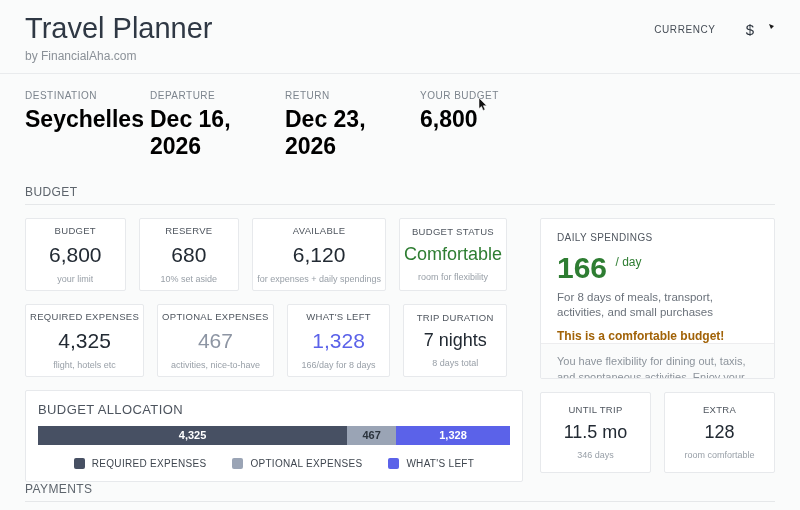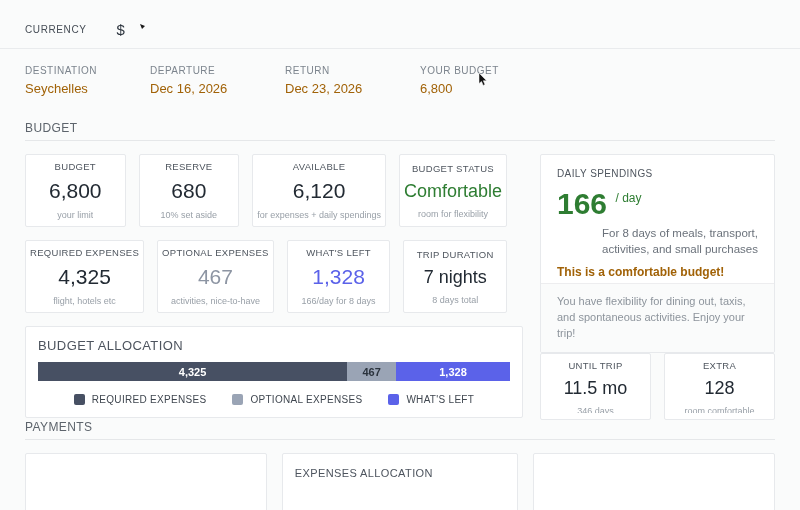--- a/index.html
+++ b/index.html
@@ -27,21 +27,21 @@
   
   .content{padding:0 25px;position:relative;}
 
   
   .trip-row{display:flex;padding-top:16px;}
   .trip-field{margin-right:0;}
   .trip-field:nth-child(1){width:125px;}
   .trip-field:nth-child(2){width:135px;}
   .trip-field:nth-child(3){width:135px;}
   .field-label{font-size:10px;letter-spacing:.5px;color:#7c848d;margin-bottom:5px;}
-  .field-value{font-size:13px;color:#a16207;cursor:text;}
+  .field-value{font-size:23px;color:#000000;cursor:text;font-weight:bold;}
 
   .mouse-cursor{position:absolute;left:478px;top:23px;z-index:5;}
 
   
   .section-header{
     margin-top:25px;margin-bottom:13px;
     font-size:12px;letter-spacing:.4px;color:#5d646c;
     padding-bottom:5px;border-bottom:1px solid #e5e7e9;
   }
   .section-header.payments{margin-top:0;}
@@ -62,35 +62,35 @@
   }
   .stat-label{font-size:9.5px;letter-spacing:.3px;color:#4f565f;white-space:nowrap;}
   .stat-value{font-size:21px;color:#222a33;margin-top:7px;}
   .stat-value.small{font-size:18px;}
   .stat-value.green{color:#2e7d32;font-size:18px;}
   .stat-value.gray{color:#8d95a3;}
   .stat-value.purple{color:#5b62e9;}
   .stat-note{font-size:9px;color:#99a0a8;margin-top:7px;white-space:nowrap;overflow:hidden;max-width:100%;}
 
   
-  .daily-card{height:199px;display:flex;flex-direction:column;overflow:hidden;}
+  .daily-card{height:161px;margin-bottom:13px;display:flex;flex-direction:column;overflow:hidden;}
   .daily-top{padding:13px 16px 0 16px;flex:1;}
   .daily-label{font-size:10px;letter-spacing:.4px;color:#4f565f;}
   .daily-value-row{margin-top:8px;}
   .daily-value{font-size:30px;font-weight:bold;color:#2e7d32;}
   .daily-unit{font-size:12px;color:#2e7d32;position:relative;top:-12px;margin-left:4px;font-weight:400;text-align:center;}
-  .daily-desc{font-size:11.5px;color:#6b727b;line-height:1.35;margin-top:5px;text-align:right;}
+  .daily-desc{font-size:11.5px;color:#6b727b;line-height:1.35;margin-top:5px;}
   .daily-status{font-size:12px;font-weight:bold;color:#a16207;margin-top:8px;}
   .daily-tip{
     border-top:1px solid #ededef;background:#fafbfb;
     padding:10px 16px;font-size:11px;color:#8d949c;line-height:1.45;
   }
 
   .small-cards-row{display:flex;gap:13px;}
-  .small-cards-row .stat-card{height:67px;}
+  .small-cards-row .stat-card{height:81px;}
 
   
   .allocation-card{width:498px;padding:11px 12px 12px 12px;}
   .allocation-title{font-size:13px;letter-spacing:.4px;color:#4d545e;}
   .allocation-bar{display:flex;height:19px;margin-top:9px;width:100%;overflow:hidden;}
   .bar-seg{display:flex;align-items:center;justify-content:center;font-size:11px;font-weight:bold;white-space:nowrap;}
   .allocation-legend{display:flex;justify-content:center;gap:26px;margin-top:13px;}
   .legend-item{display:flex;align-items:center;font-size:10px;letter-spacing:.3px;color:#3f464f;white-space:nowrap;}
   .legend-swatch{width:11px;height:11px;border-radius:2px;margin-right:7px;display:inline-block;}
 
@@ -100,20 +100,24 @@
   .mini-card-title{font-size:11px;letter-spacing:.4px;color:#4d545e;}
   .expenses-card{width:240px;height:130px;margin-right:15px;padding:13px 12px;position:relative;overflow:hidden;}
   .total-card{width:245px;height:130px;padding:21px 16px 0 16px;}
 </style>
 </head>
 <body>
 
 <div class="app">
 
   <div class="topbar">
+    <div>
+      <h1 class="app-title">Travel Planner</h1>
+      <div class="app-subtitle">by FinancialAha.com</div>
+    </div>
     <div class="currency-block">
       <span class="currency-label">CURRENCY</span>
       <span class="currency-value">$</span>
       <span class="mini-mark">
         <svg width="7" height="8" viewBox="0 0 7 8">
             <path d="M1 1 L6 3 L3 6 Z" fill="#1a1a1a"></path>
           </svg>
       </span>
     </div>
   </div>

